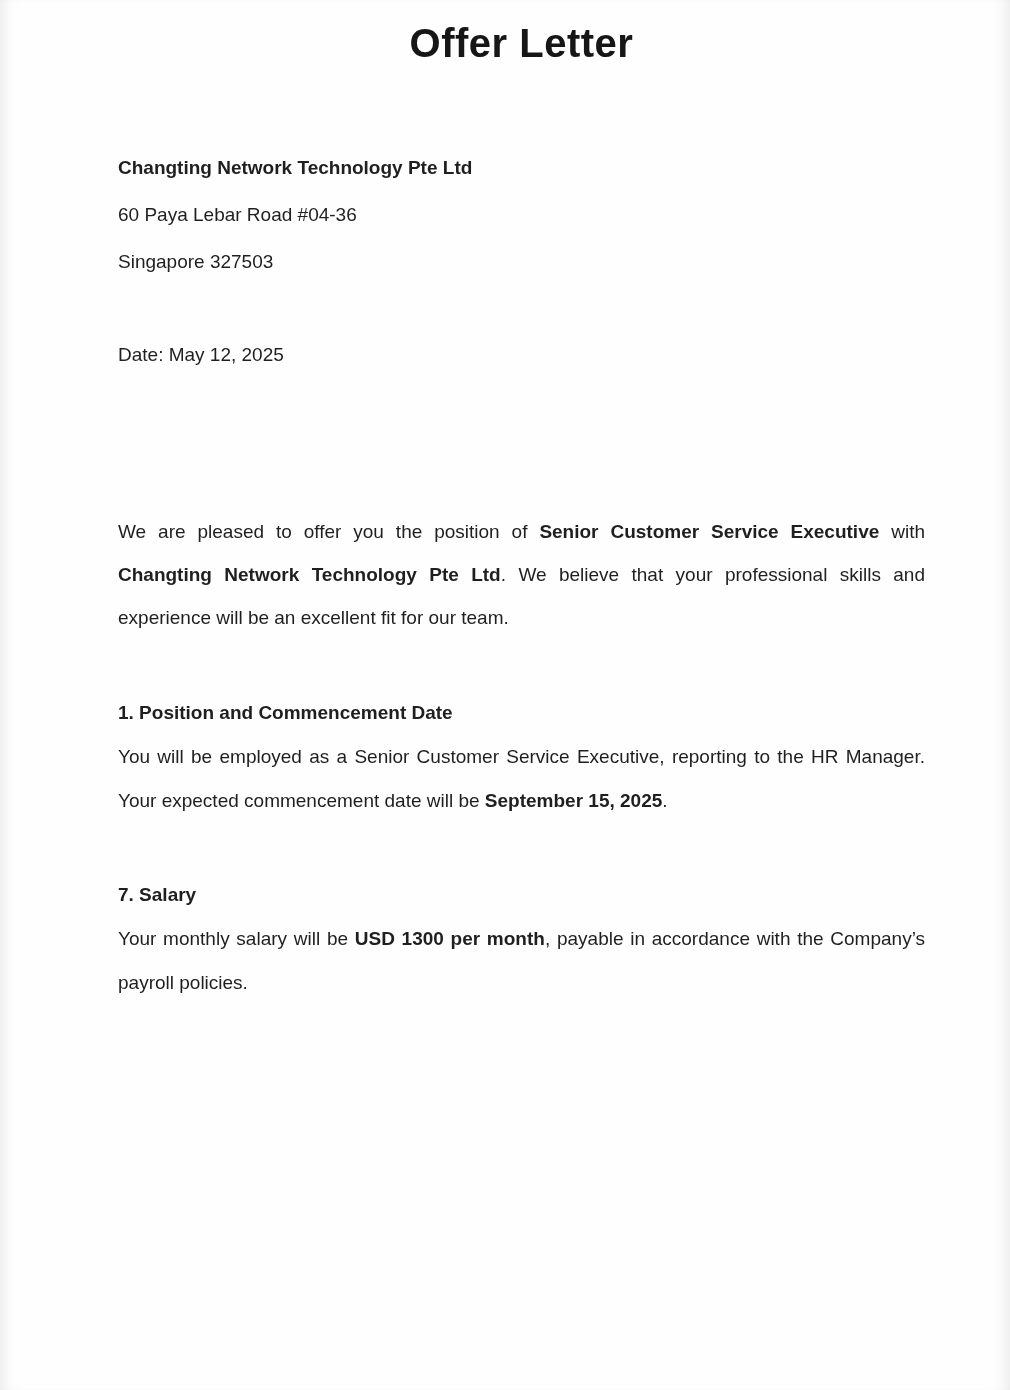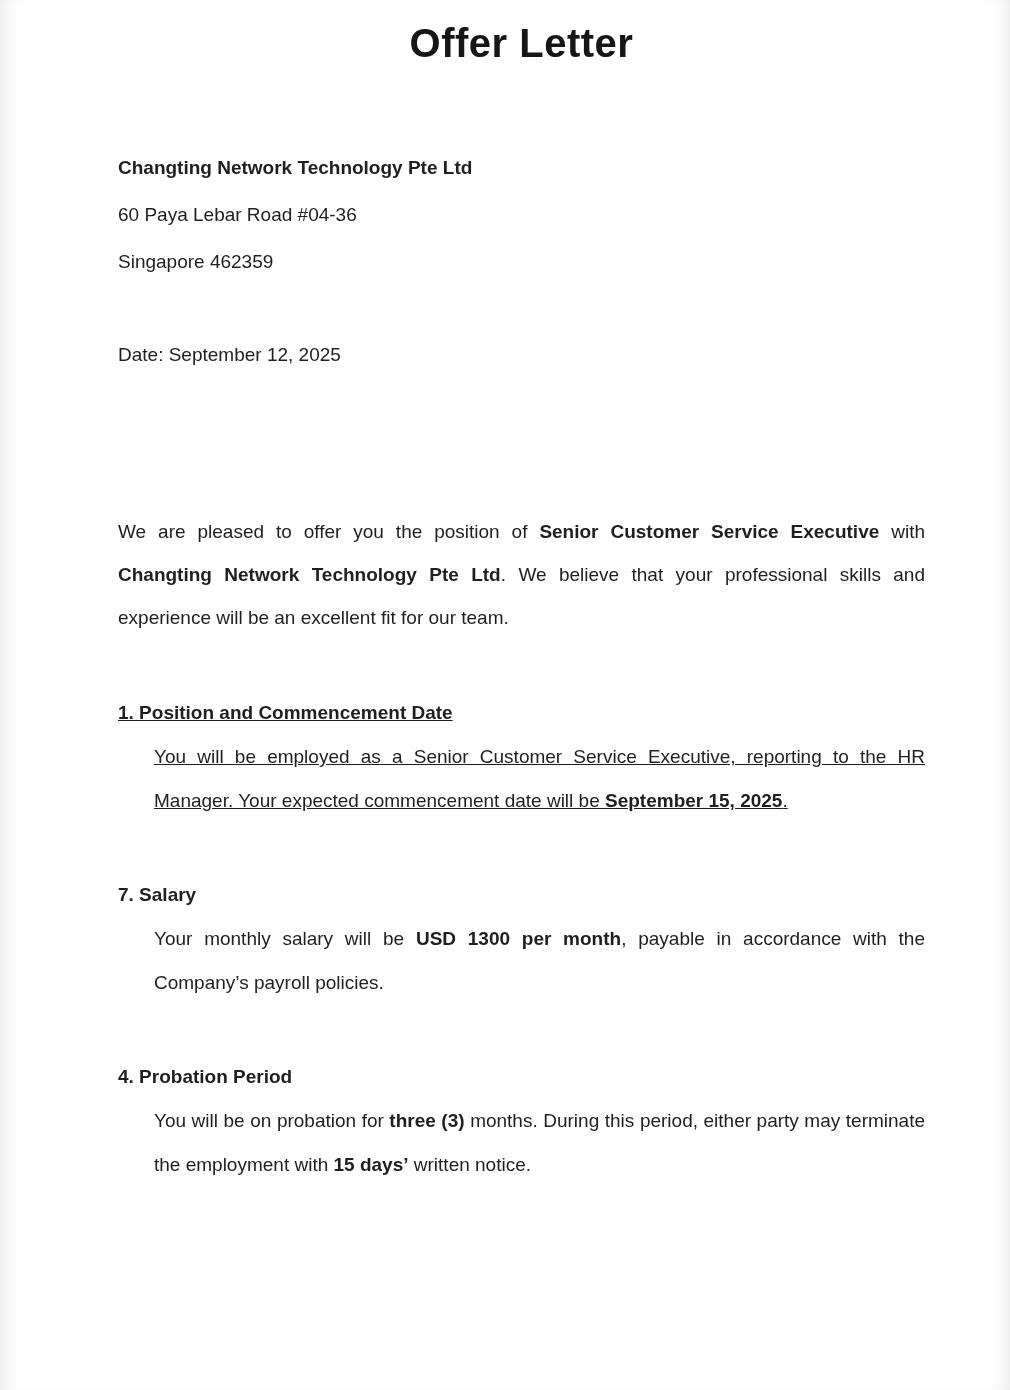--- a/index.html
+++ b/index.html
@@ -42,64 +42,59 @@
     font-size: 19px;
     line-height: 47px;
   }
   .intro-paragraph {
     margin-top: 132px;
     font-size: 19px;
     line-height: 43px;
     text-align: justify;
   }
   .section { margin-top: 50px; }
-  .section.first { margin-top: 52px; text-decoration: underline; }
+  .section.first { margin-top: 52px; }
   .section-heading {
     font-size: 19px;
     line-height: 44px;
     font-weight: bold;
   }
   .section-body {
     font-size: 19px;
     line-height: 44px;
     text-align: justify;
-    margin-left: 36px;
   }
   .b { font-weight: bold; }
 </style>
 </head>
 <body>
 
 <div class="page">
   <div class="content">
 
     <h1 class="doc-title">Offer Letter</h1>
 
     <div class="sender-block">
       <div class="line company-name">Changting Network Technology Pte Ltd</div>
       <div class="line">60 Paya Lebar Road #04-36</div>
-      <div class="line">Singapore 462359</div>
+      <div class="line">Singapore 327503</div>
     </div>
 
-    <div class="date-line">Date: September 12, 2025</div>
+    <div class="date-line">Date: May 12, 2025</div>
 
     <p class="intro-paragraph"><span>We are pleased to offer you the position of </span><span class="b">Senior Customer Service Executive</span><span> with </span><span class="b">Changting Network Technology Pte Ltd</span><span>. We believe that your professional skills and experience will be an excellent fit for our team.</span></p>
 
     <div class="section first">
       <div class="section-heading">1. Position and Commencement Date</div>
       <p class="section-body"><span>You will be employed as a Senior Customer Service Executive, reporting to the HR Manager. Your expected commencement date will be </span><span class="b">September 15, 2025</span><span>.</span></p>
     </div>
 
     <div class="section">
       <div class="section-heading">7. Salary</div>
       <p class="section-body"><span>Your monthly salary will be </span><span class="b">USD 1300 per month</span><span>, payable in accordance with the Company’s payroll policies.</span></p>
     </div>
 
     <div class="section">
     </div>
 
-    <div class="section">
-      <div class="section-heading">4. Probation Period</div>
-      <p class="section-body"><span>You will be on probation for </span><span class="b">three (3)</span><span> months. During this period, either party may terminate the employment with </span><span class="b">15 days’</span><span> written notice.</span></p>
-    </div>
 
   </div>
 </div>
 
 </body></html>

